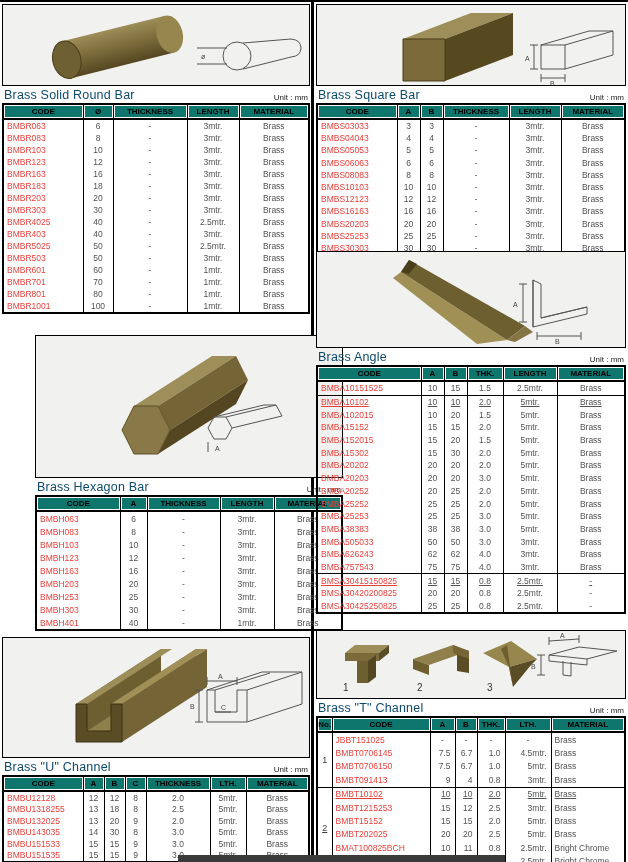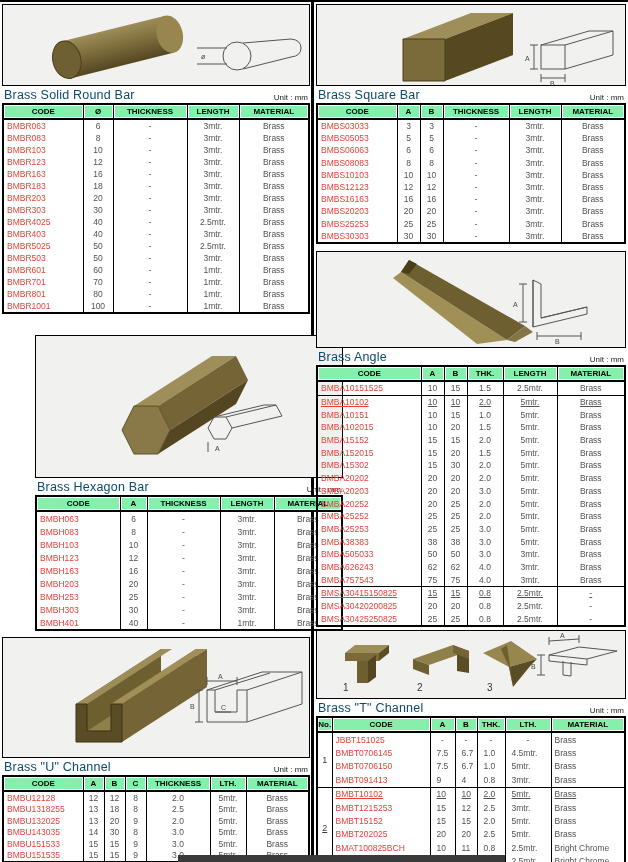--- a/index.html
+++ b/index.html
@@ -5,27 +5,27 @@
   html,body{margin:0;padding:0;background:#fff;font-family:"Liberation Sans",sans-serif;}
   #page{position:relative;width:628px;height:862px;background:#fff;overflow:hidden;
         border-top:2px solid #000;border-right:2px solid #000;}
   .divider-v{position:absolute;left:311px;top:0;width:3px;height:862px;background:#000;}
   .sec{position:absolute;}
   .photo-panel{position:relative;background:#f1f1ef;border:1px solid #000;overflow:hidden;}
   .title-row{height:16px;display:flex;justify-content:space-between;align-items:flex-end;padding:0 2px 1px 2px;}
   .sec-title{font-size:12.5px;color:#0c4a6e;letter-spacing:.2px;white-space:nowrap;}
   .unit{font-size:8px;color:#222;white-space:nowrap;}
   table{border-collapse:collapse;width:100%;table-layout:fixed;border:2px solid #000;}
-  th{background:#86efac;border:1px solid #000;border-bottom:2px solid #000;
+  th{background:#0f766e;border:1px solid #000;border-bottom:2px solid #000;
      box-shadow:inset 0 0 0 1px #fff;font-size:8px;font-weight:bold;color:#000;
      height:13px;padding:0;white-space:nowrap;overflow:hidden;}
   td{border-left:1px solid #000;border-right:1px solid #000;border-top:0;border-bottom:0;
      font-size:8.5px;color:#515254;text-align:center;padding:0;white-space:nowrap;overflow:hidden;}
   td.code{color:#e8413c;text-align:left;padding-left:3px;}
-  td.rnum{text-align:left;padding-right:4px;padding-left:6px;}
+  td.rnum{text-align:right;padding-right:4px;}
   td.matl{text-align:left;padding-left:3px;}
   td.no-cell{font-size:9px;color:#3a3a3a;}
   tr.gsep td{border-top:1.5px solid #000;text-decoration:underline;}
   #tbl-round td{height:12px;} #tbl-square td{height:12.2px;} #tbl-hex td{height:13px;}
   #tbl-angle td{height:12.7px;} #tbl-u td{height:11.5px;} #tbl-t td{height:13.4px;}
   .overlay-bar{position:absolute;left:178px;top:853px;width:327px;height:9px;background:#3a3a3a;z-index:9;}
   svg{display:block;}
   .dg{stroke:#555;stroke-width:1;fill:none;}
   .dg-t{font-size:7px;fill:#444;font-family:"Liberation Sans",sans-serif;}
   .ph-num{font-size:10px;fill:#333;font-family:"Liberation Sans",sans-serif;}
@@ -471,20 +471,28 @@
       <tbody>
           <tr>
             <td class="code">BMBS03033</td>
             <td>3</td>
             <td>3</td>
             <td>-</td>
             <td>3mtr.</td>
             <td>Brass</td>
           </tr>
           <tr>
+            <td class="code">BMBS04043</td>
+            <td>4</td>
+            <td>4</td>
+            <td>-</td>
+            <td>3mtr.</td>
+            <td>Brass</td>
+          </tr>
+          <tr>
             <td class="code">BMBS05053</td>
             <td>5</td>
             <td>5</td>
             <td>-</td>
             <td>3mtr.</td>
             <td>Brass</td>
           </tr>
           <tr>
             <td class="code">BMBS06063</td>
             <td>6</td>
@@ -605,28 +613,20 @@
             <td>15</td>
             <td>1.5</td>
             <td>2.5mtr.</td>
             <td>Brass</td>
           </tr>
           <tr class="gsep">
             <td class="code">BMBA10102</td>
             <td>10</td>
             <td>10</td>
             <td>2.0</td>
-            <td>5mtr.</td>
-            <td>Brass</td>
-          </tr>
-          <tr>
-            <td class="code">BMBA10151</td>
-            <td>10</td>
-            <td>15</td>
-            <td>1.0</td>
             <td>5mtr.</td>
             <td>Brass</td>
           </tr>
           <tr>
             <td class="code">BMBA102015</td>
             <td>10</td>
             <td>20</td>
             <td>1.5</td>
             <td>5mtr.</td>
             <td>Brass</td>

